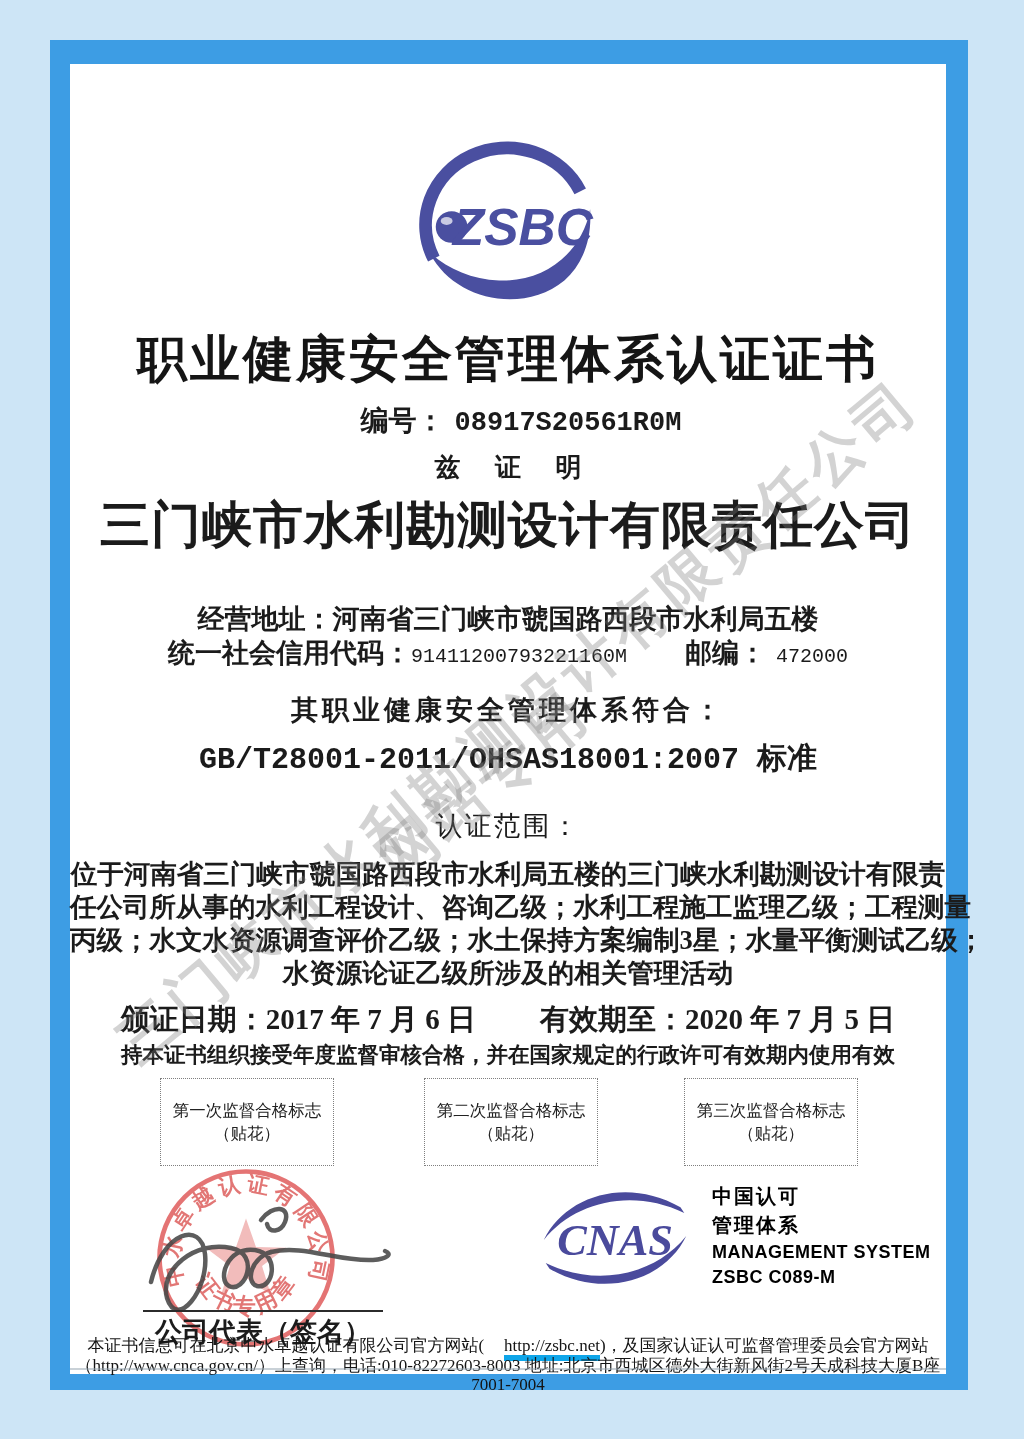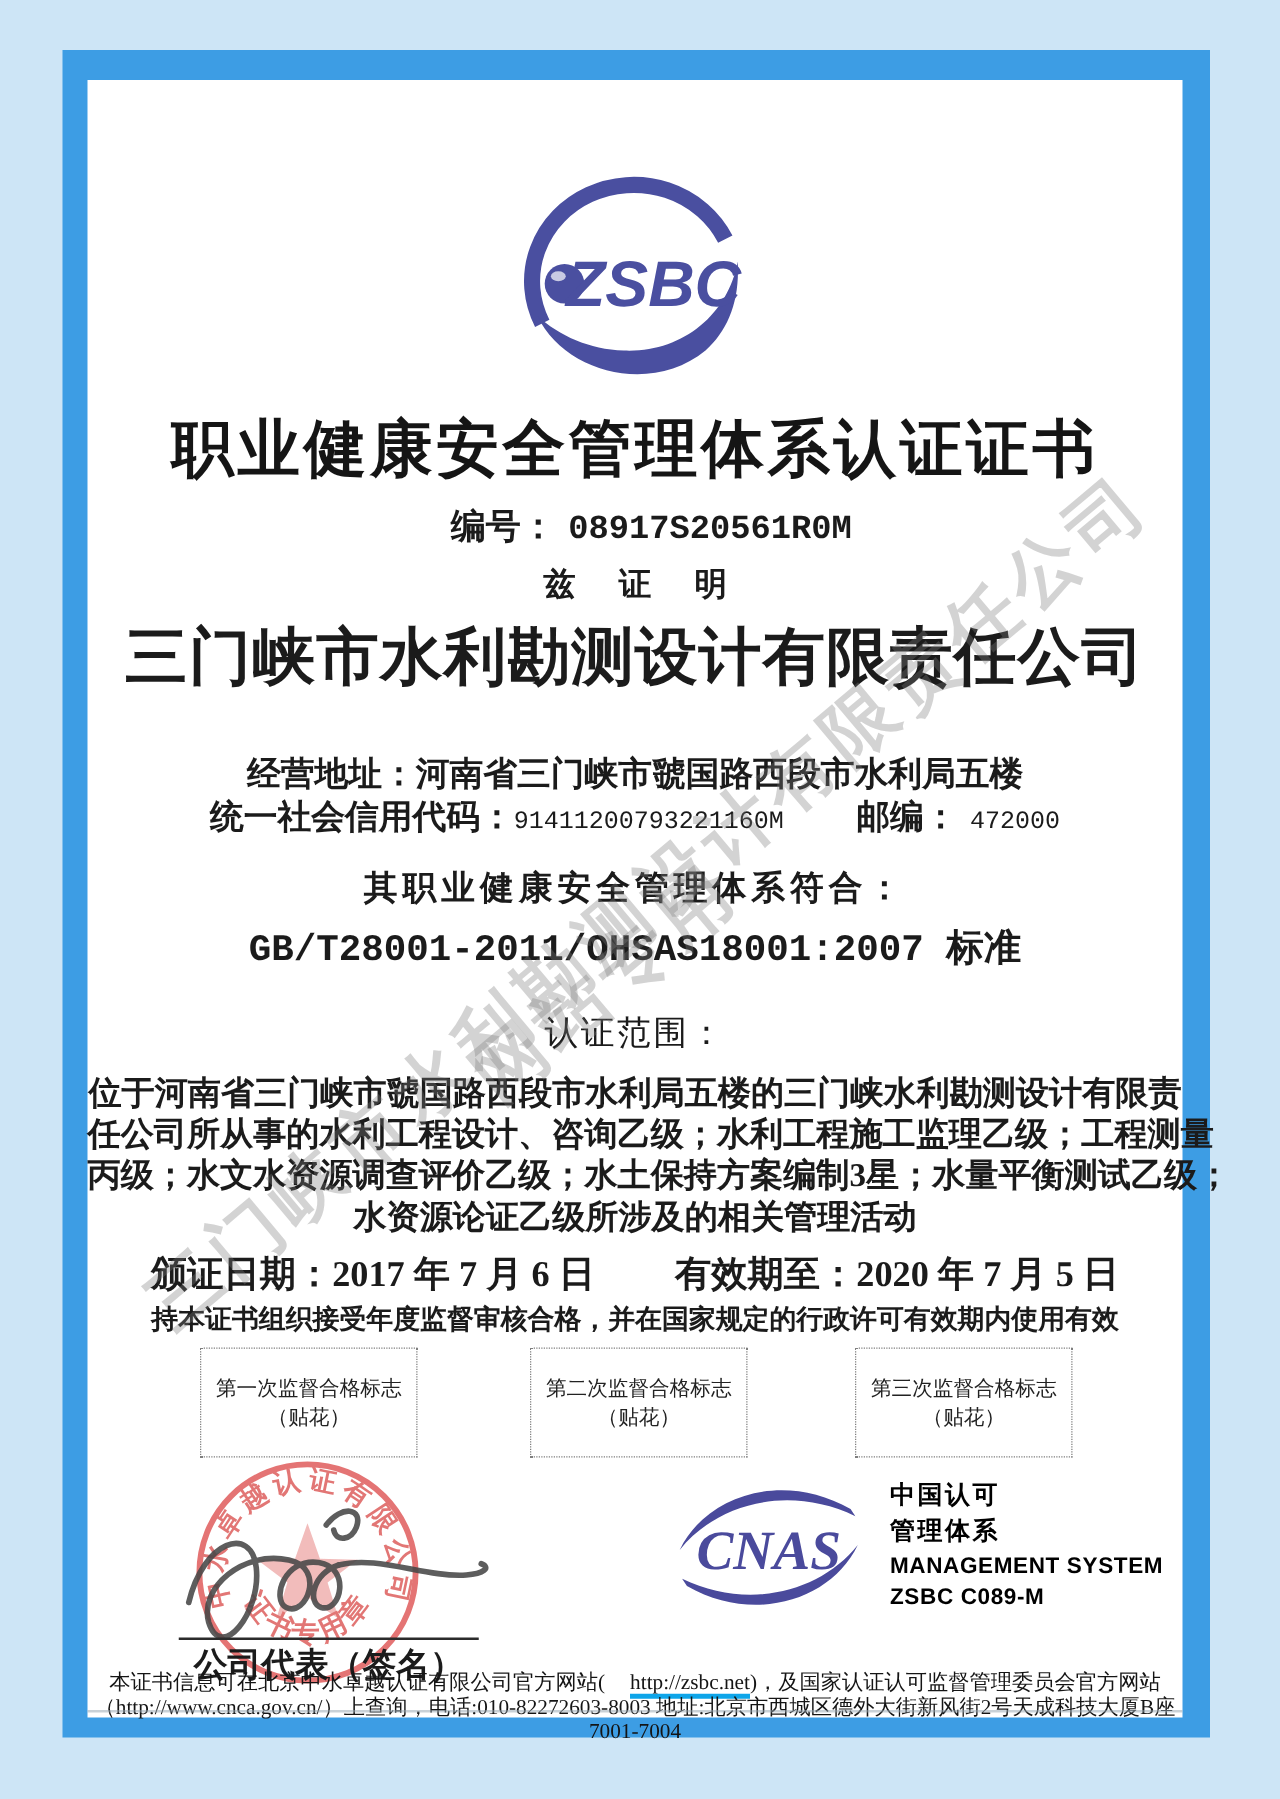--- a/index.html
+++ b/index.html
@@ -43,21 +43,21 @@
   .sig{ position:absolute; left:143px; top:1182px; width:262px; height:138px; }
   .sig-line{ position:absolute; left:143px; top:1310px; width:240px; height:2px; background:#2b2b2b; }
   .sig-label{ position:absolute; left:121px; top:1314px; width:284px; text-align:center; font-weight:700; font-size:27px; color:#1b1b1b; }
 
   .cnas-logo{ position:absolute; left:538px; top:1178px; width:154px; height:120px; }
   .cnas-text{ position:absolute; left:712px; top:1182px; color:#000000; font-family:var(--sans); font-weight:700; }
   .cnas-text .cn{ font-size:20px; line-height:29px; letter-spacing:2px; }
   .cnas-text .en{ font-size:18px; line-height:25px; letter-spacing:0.5px; }
 
   .footer{ position:absolute; left:74px; top:1336px; width:868px; text-align:center; font-size:17px; line-height:19.5px; color:#141414; }
-  .footer .u{ border-bottom:4px solid #0ea5e9;margin-left:20px; }
+  .footer .u{ border-bottom:6px solid #0ea5e9;margin-left:20px; }
   .bottom-rule{ position:absolute; left:70px; top:1368px; width:876px; height:2px; background:#93a3b0; opacity:.5; }
 
   .wm{ position:absolute; white-space:nowrap; font-family:var(--serif); font-weight:700; font-size:58px; letter-spacing:6px; color:rgba(125,125,125,0.34); transform:rotate(-40deg); transform-origin:0 50%; pointer-events:none; z-index:30; }
   .wm1{ left:126px; top:1012px; }
   .wm2{ left:386px; top:830px; }
 </style>
 </head>
 <body>
 
 <div class="page">

